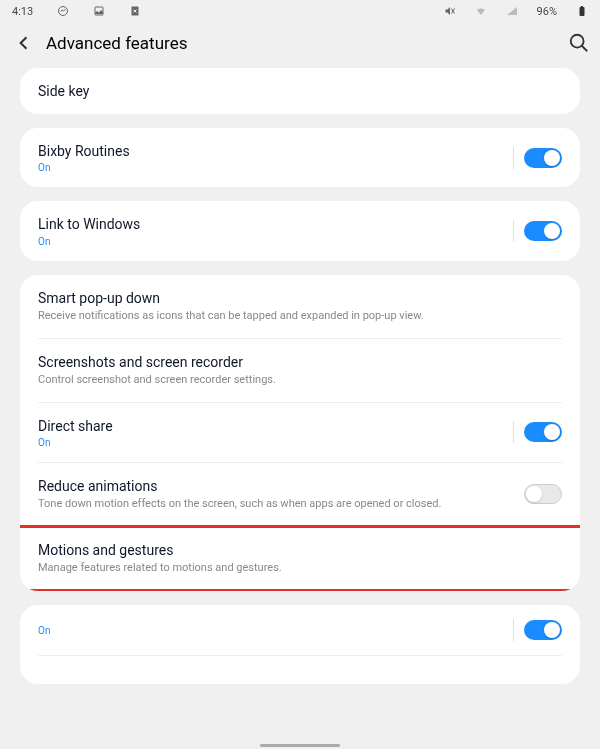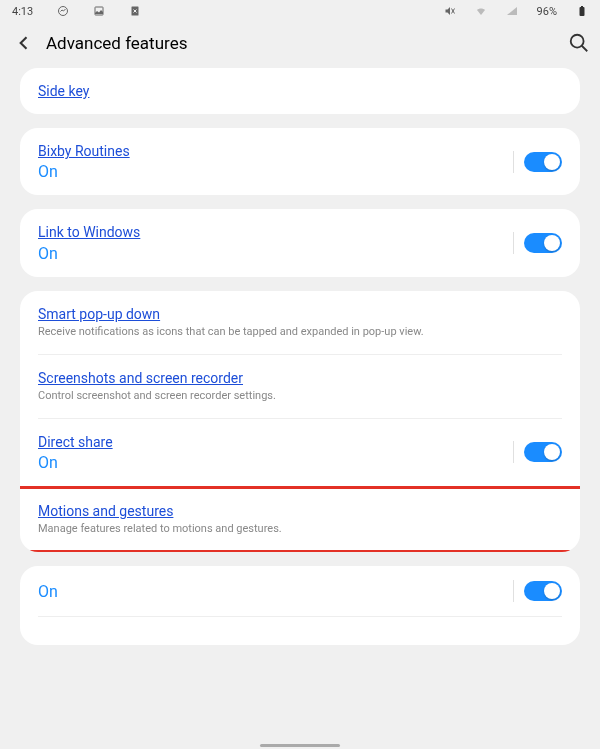--- a/index.html
+++ b/index.html
@@ -60,32 +60,31 @@
     .row {
       display: flex;
       align-items: center;
       padding: 14px 18px;
       cursor: pointer;
       position: relative;
     }
     .row-text { flex: 1; min-width: 0; }
     .row-title {
       font-size: 14px;
-      color: #1d4ed8;
+      color: #0f172a;
       line-height: 1.3;
-      text-decoration: underline;
     }
     .row-sub {
       font-size: 11px;
       color: #888;
       line-height: 1.35;
       margin-top: 2px;
     }
     .row-status {
-      font-size: 16px;
+      font-size: 10px;
       color: #1a8cff;
       margin-top: 2px;
     }
     .toggle-wrap {
       display: flex;
       align-items: center;
       gap: 10px;
     }
     .vsep {
       width: 1px;
@@ -264,20 +263,29 @@
       <div class="row-text">
         <div class="row-title">Direct share</div>
         <div class="row-status">On</div>
       </div>
       <div class="toggle-wrap">
         <div class="vsep"></div>
         <div class="toggle toggle-on"></div>
       </div>
     </div>
     <div class="divider"></div>
+    <div class="row">
+      <div class="row-text">
+        <div class="row-title">Reduce animations</div>
+        <div class="row-sub">Tone down motion effects on the screen, such as when apps are opened or closed.</div>
+      </div>
+      <div class="toggle-wrap">
+        <div class="toggle toggle-off"></div>
+      </div>
+    </div>
     <div class="divider"></div>
     <div class="row highlight">
       <div class="row-text">
         <div class="row-title">Motions and gestures</div>
         <div class="row-sub">Manage features related to motions and gestures.</div>
       </div>
     </div>
     <div class="divider"></div>
   </div>
 

